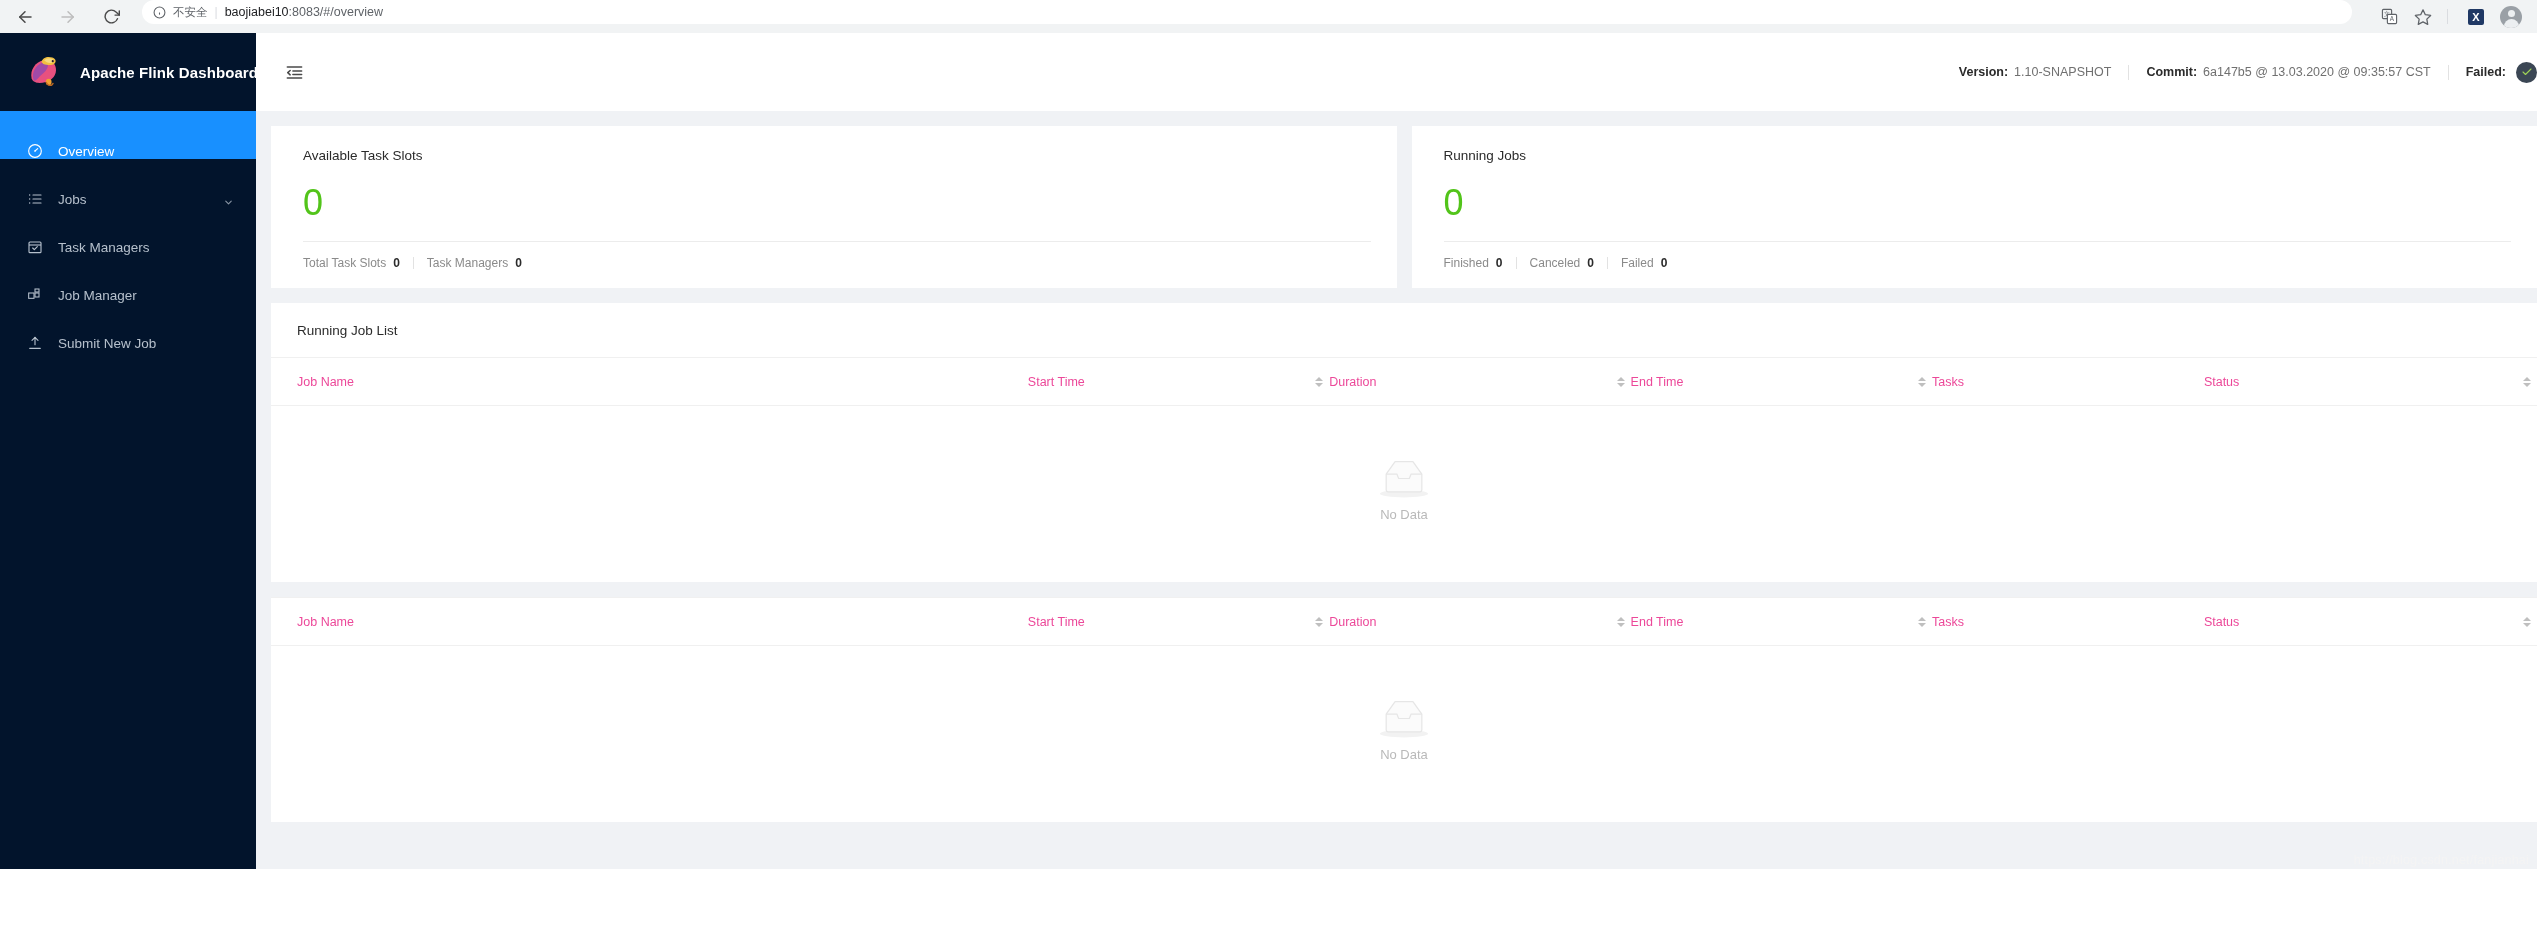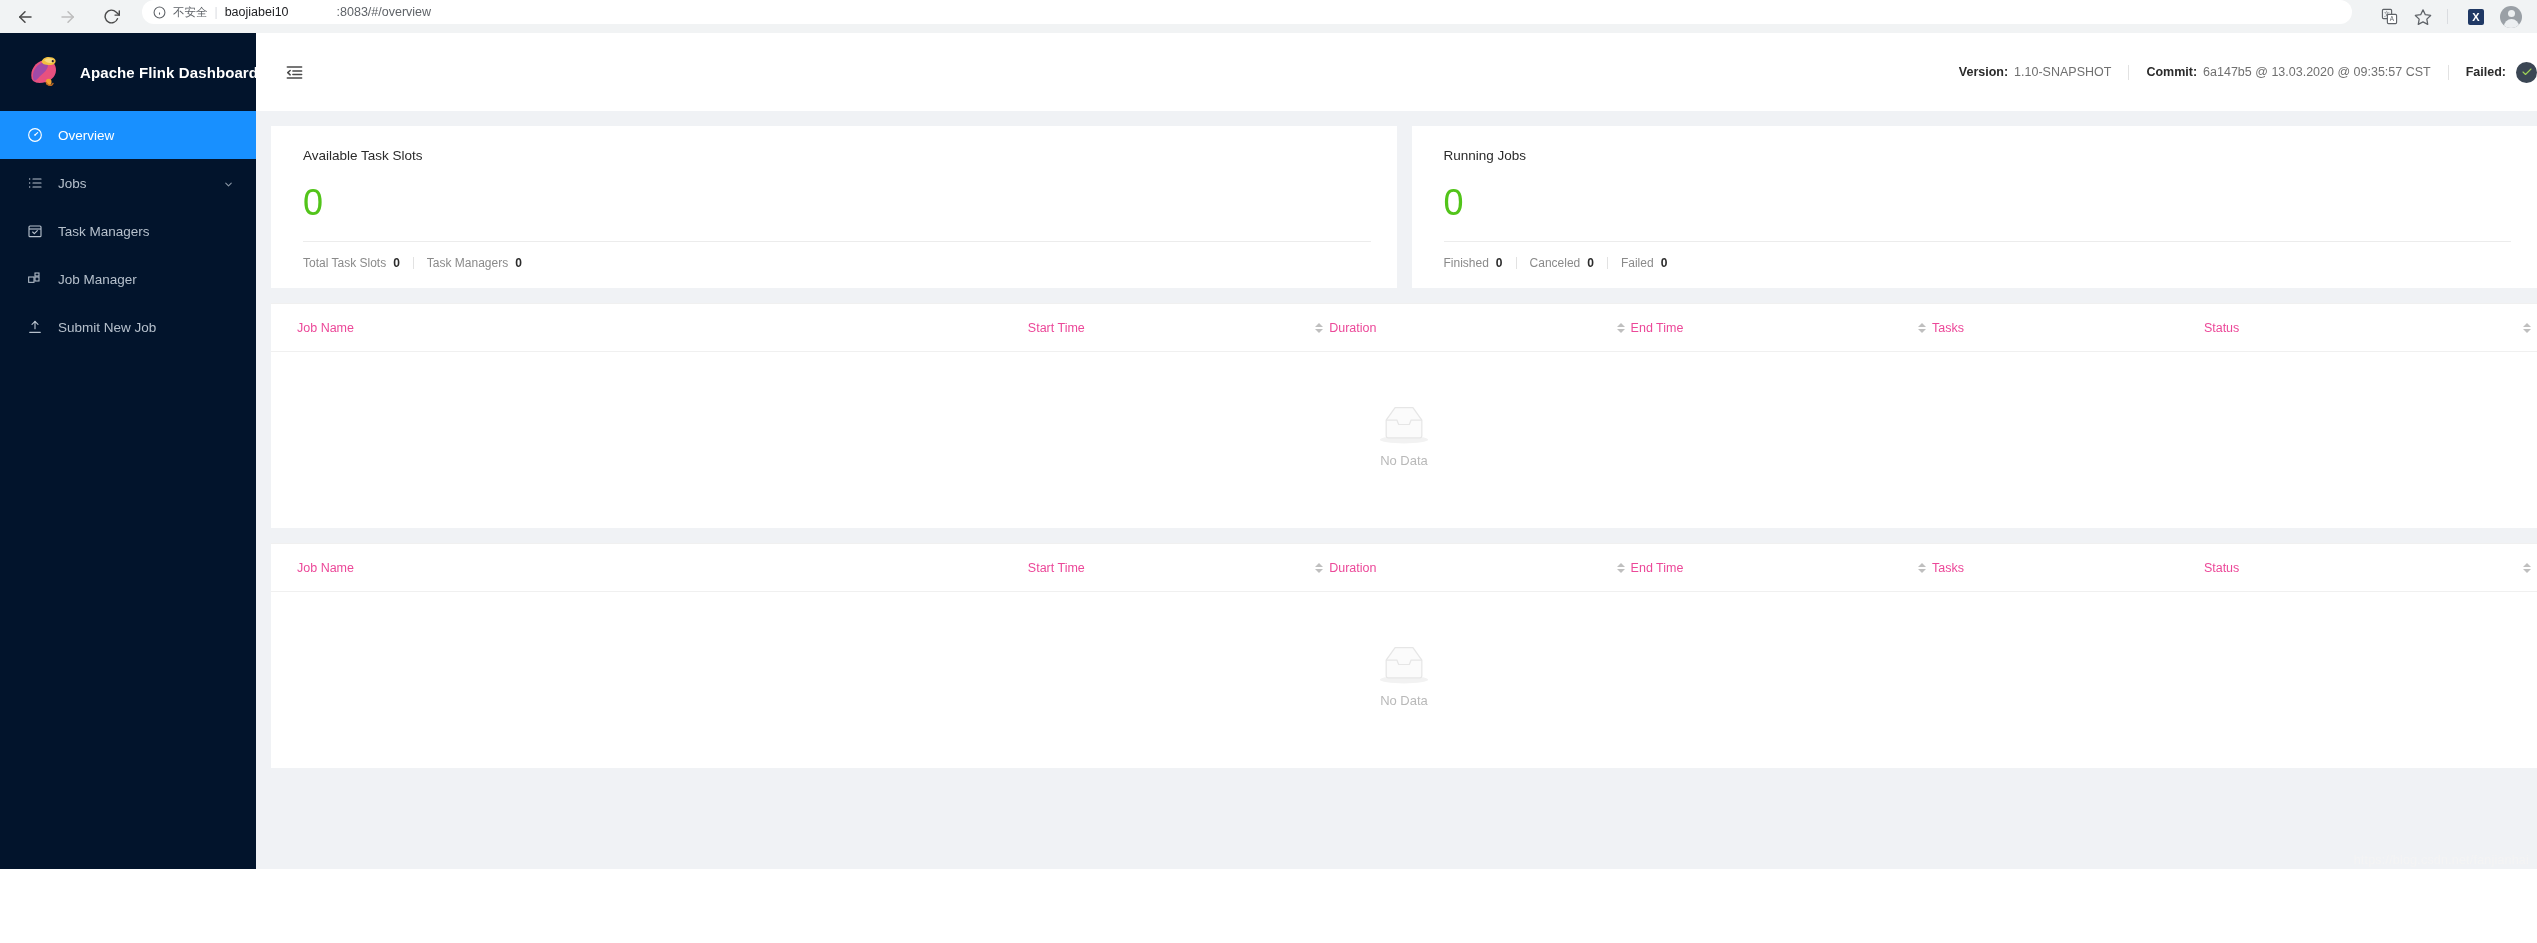--- a/index.html
+++ b/index.html
@@ -37,21 +37,21 @@
     display: flex;
     align-items: center;
     padding: 0 11px;
     font-size: 11.5px;
     color: #202124;
   }
   .omni-info { width: 13px; height: 13px; margin-right: 7px; color: #5f6368; flex: 0 0 auto; }
   .omni-insecure { font-size: 11.5px; color: #5f6368; white-space: nowrap; }
   .omni-sep { color: #dadce0; margin: 0 7px; font-size: 12px; }
   .omni-url { font-size: 12.5px; color: #202124; white-space: nowrap; }
-  .omni-url .dim { color: #5f6368; padding-left: 48px; }
+  .omni-url .dim { color: #5f6368; }
 
   .omni-right { display: flex; align-items: center; gap: 0; margin-left: auto; }
   .tb-ico {
     width: 26px; height: 26px; margin-left: 8px;
     display: flex; align-items: center; justify-content: center;
     color: #5f6368;
   }
   .ext-sep { width: 1px; height: 15px; background: #dadce0; margin: 0 7px 0 11px; }
   .avatar-btn {
     width: 22px; height: 22px; border-radius: 50%;
@@ -103,21 +103,21 @@
     color: #ffffff;
     font-size: 15px;
     font-weight: bold;
     letter-spacing: 0.1px;
     white-space: nowrap;
   }
   .menu { display: flex; flex-direction: column; }
   .menu-item {
     height: 48px;
     display: flex;
-    align-items: center;
+    align-items: flex-end;
     padding: 0 22px 0 26px;
     color: #b6c0cc;
     font-size: 13.5px;
     cursor: pointer;
     position: relative;
   }
   .menu-item .mi-ico {
     width: 17px; height: 17px; flex: 0 0 auto;
     margin-right: 15px;
     display: flex; align-items: center; justify-content: center;
@@ -473,20 +473,21 @@
                 <span>Failed</span>
                 <b>0</b>
               </span>
             </div>
           </div>
         </div>
 
       </div>
 
       <div class="panel">
+        <div class="panel-head">Running Job List</div>
         <div class="panel-divider"></div>
         <table class="joblist">
           <colgroup>
             <col style="width:33.4%">
               <col style="width:13.3%">
               <col style="width:13.3%">
               <col style="width:13.3%">
               <col style="width:12%">
               <col style="width:14.7%">
           </colgroup>

